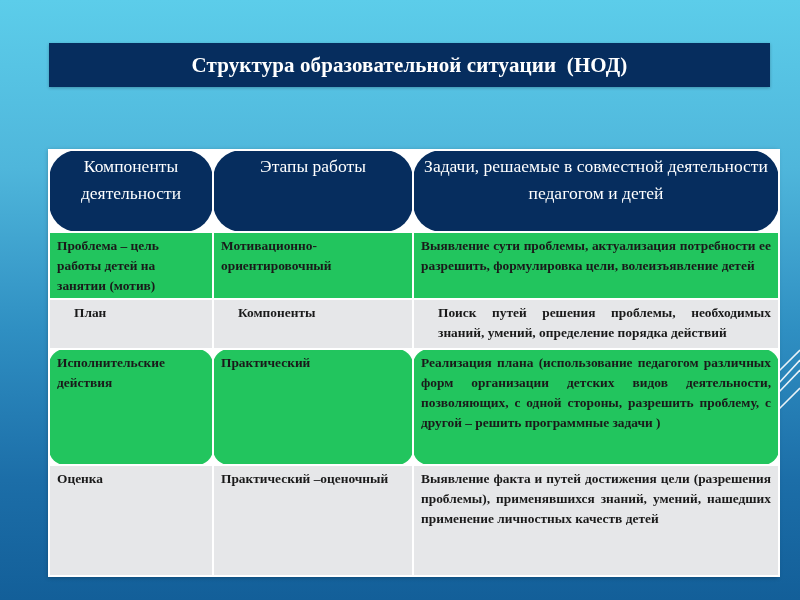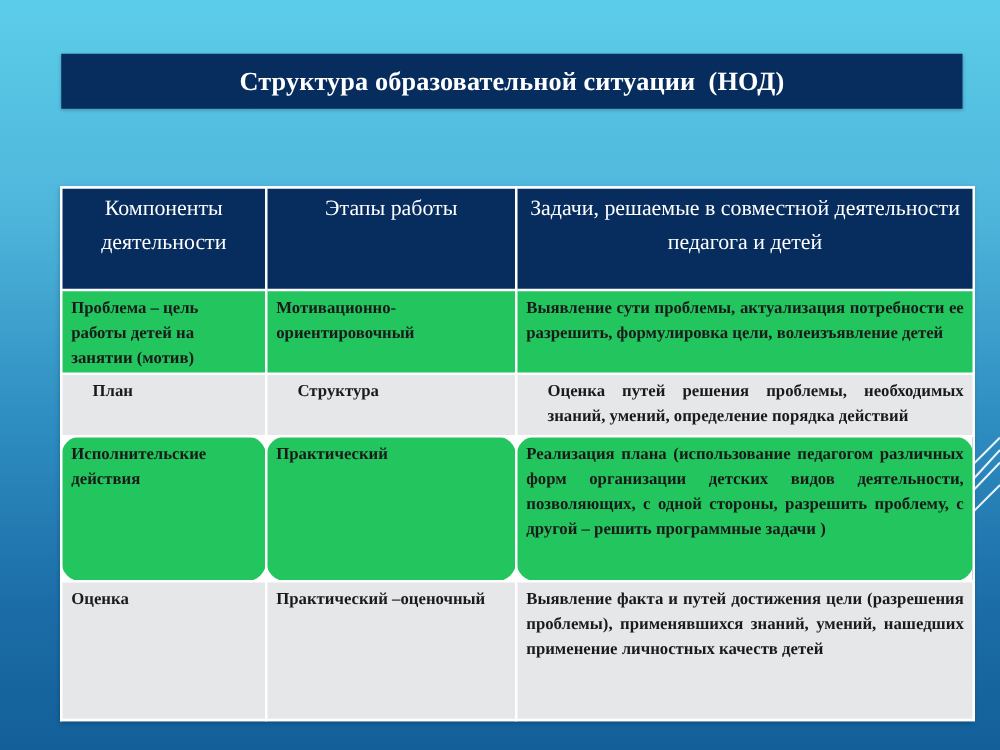--- a/index.html
+++ b/index.html
@@ -62,20 +62,21 @@
     th {
       background: #062d5e;
       color: #ffffff;
       font-weight: normal;
       font-size: 17.5px;
       line-height: 27px;
       text-align: center;
       height: 78px;
       padding: 2px 6px 0 6px;
       font-family: "Liberation Serif", serif;
+      border-radius: 29px;
     }
     td {
       font-family: "Liberation Serif", serif;
       font-weight: bold;
       font-size: 13.4px;
       line-height: 20px;
       color: #1a1a1a;
       padding: 3px 7px 2px 7px;
     }
     tr.odd td { background: #22c55e; }
@@ -118,33 +119,33 @@
   <table>
     <colgroup>
       <col class="c1">
       <col class="c2">
       <col class="c3">
     </colgroup>
     <thead>
       <tr>
         <th>Компоненты деятельности</th>
         <th>Этапы работы</th>
-        <th>Задачи, решаемые в совместной деятельности педагога и детей</th>
+        <th>Задачи, решаемые в совместной деятельности педагогом и детей</th>
       </tr>
     </thead>
     <tbody>
       <tr class="odd r1">
         <td>Проблема – цель работы детей на занятии (мотив)</td>
         <td>Мотивационно-ориентировочный</td>
         <td class="justify">Выявление сути проблемы, актуализация потребности ее разрешить, формулировка цели, волеизъявление детей</td>
       </tr>
       <tr class="even r2">
         <td>План</td>
-        <td>Структура</td>
-        <td class="justify">Оценка путей решения проблемы, необходимых знаний, умений, определение порядка действий</td>
+        <td>Компоненты</td>
+        <td class="justify">Поиск путей решения проблемы, необходимых знаний, умений, определение порядка действий</td>
       </tr>
       <tr class="odd r3">
         <td>Исполнительские действия</td>
         <td>Практический</td>
         <td class="justify">Реализация плана (использование педагогом различных форм организации детских видов деятельности, позволяющих, с одной стороны, разрешить проблему, с другой – решить программные задачи )</td>
       </tr>
       <tr class="even r4">
         <td>Оценка</td>
         <td>Практический –оценочный</td>
         <td class="justify">Выявление факта и путей достижения цели (разрешения проблемы), применявшихся знаний, умений, нашедших применение личностных качеств детей</td>

